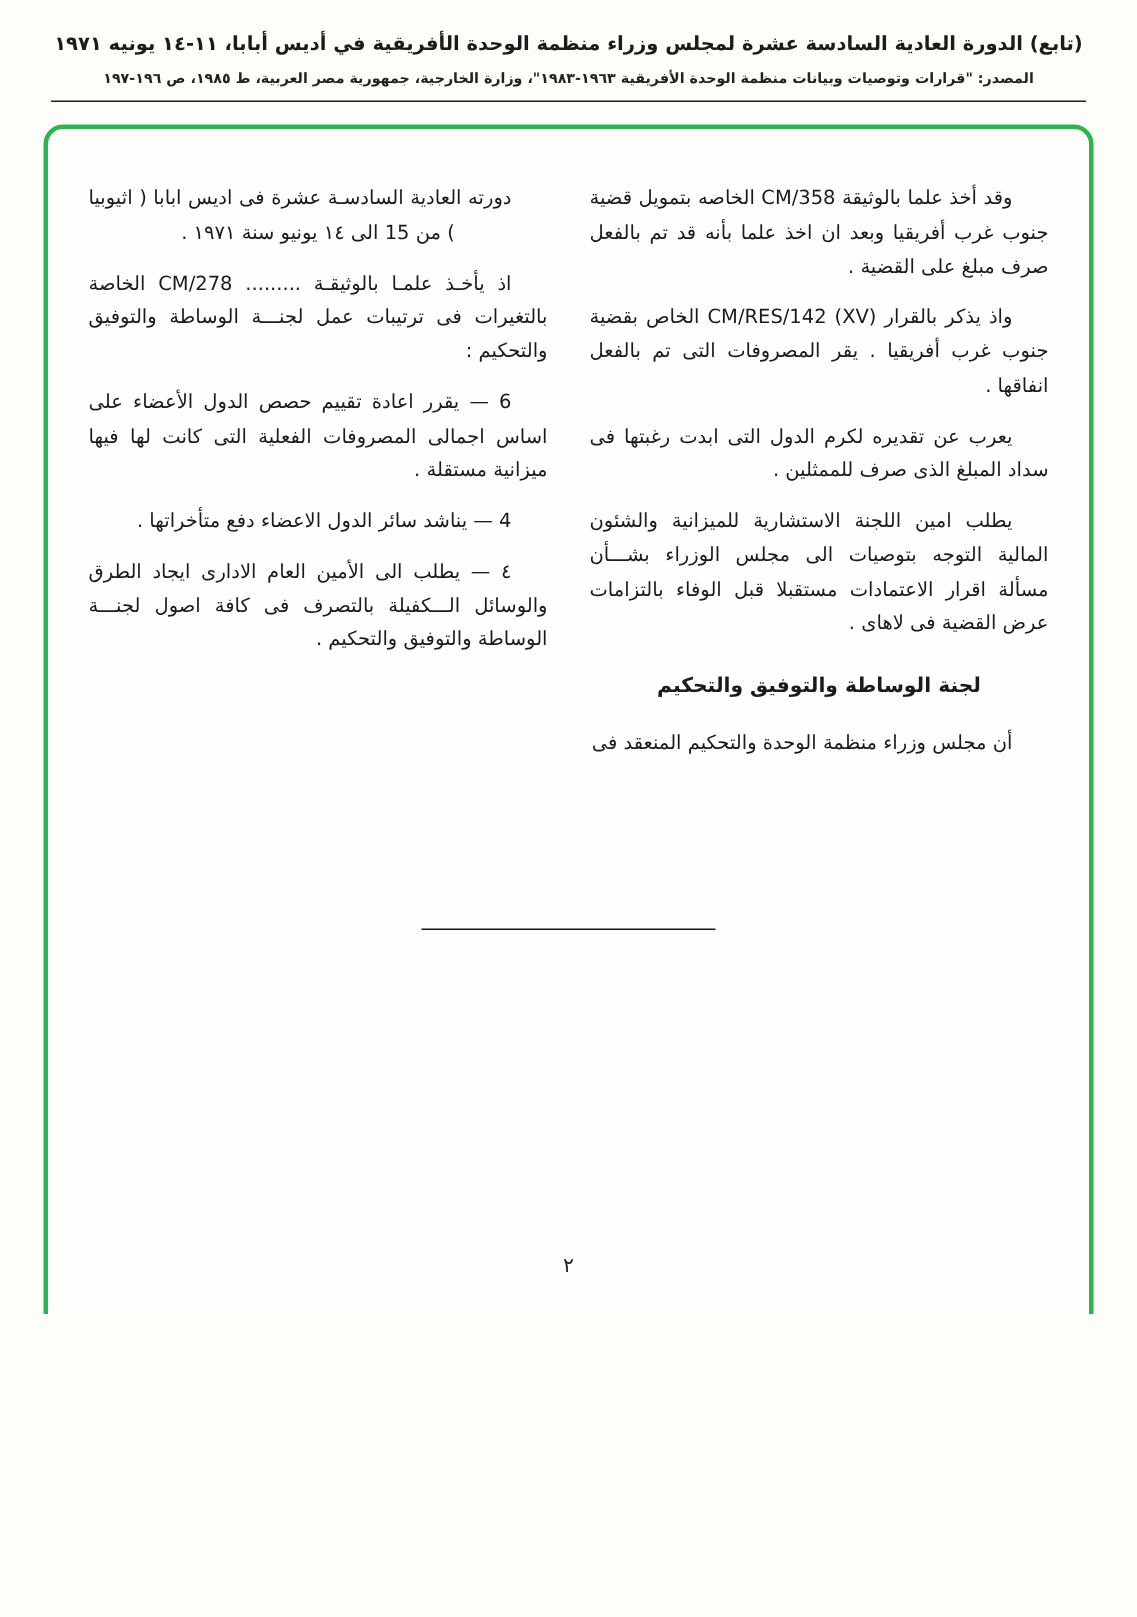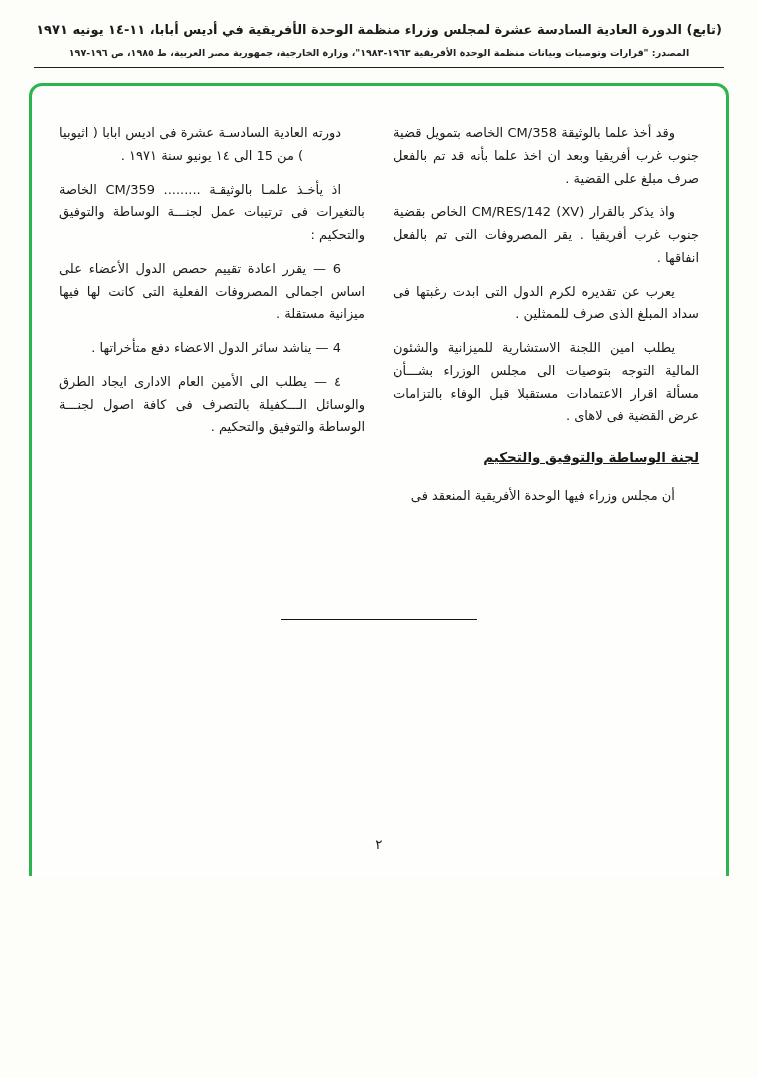--- a/index.html
+++ b/index.html
@@ -78,25 +78,24 @@
   .res-line {
     direction: ltr;
     text-align: left;
     text-indent: 0 !important;
     margin: 16px 0 12px !important;
     font-size: 12.5px;
     letter-spacing: 0.3px;
   }
   .section-heading {
     direction: rtl;
-    text-align: right;
+    text-align: center;
     font-size: 13.5px;
     font-weight: bold;
     margin: 18px 0 15px;
-    text-decoration: underline;
   }
 
   
   .end-rule {
     position: absolute;
     top: 533px;
     left: 50%;
     transform: translateX(-50%);
     width: 196px;
     border-top: 1.6px solid #141414;
@@ -126,26 +125,26 @@
 
   <section class="green-box">
     <div class="columns">
 
       <div class="col">
         <p>وقد أخذ علما بالوثيقة CM/358 الخاصه بتمويل قضية جنوب غرب أفريقيا وبعد ان اخذ علما بأنه قد تم بالفعل صرف مبلغ على القضية .</p>
         <p>واذ يذكر بالقرار CM/RES/142 (XV) الخاص بقضية جنوب غرب أفريقيا . يقر المصروفات التى تم بالفعل انفاقها .</p>
         <p>يعرب عن تقديره لكرم الدول التى ابدت رغبتها فى سداد المبلغ الذى صرف للممثلين .</p>
         <p>يطلب امين اللجنة الاستشارية للميزانية والشئون المالية التوجه بتوصيات الى مجلس الوزراء بشـــأن مسألة اقرار الاعتمادات مستقبلا قبل الوفاء بالتزامات عرض القضية فى لاهاى .</p>
         <h3 class="section-heading">لجنة الوساطة والتوفيق والتحكيم</h3>
-        <p>أن مجلس وزراء فيها الوحدة الأفريقية المنعقد فى</p>
+        <p>أن مجلس وزراء منظمة الوحدة والتحكيم المنعقد فى</p>
       </div>
 
       <div class="col">
         <p class="continuation">دورته العادية السادسـة عشرة فى اديس ابابا ( اثيوبيا ) من 15 الى ١٤ يونيو سنة ١٩٧١ .</p>
-        <p>اذ يأخـذ علمـا بالوثيقـة ......... CM/359 الخاصة بالتغيرات فى ترتيبات عمل لجنـــة الوساطة والتوفيق والتحكيم :</p>
+        <p>اذ يأخـذ علمـا بالوثيقـة ......... CM/278 الخاصة بالتغيرات فى ترتيبات عمل لجنـــة الوساطة والتوفيق والتحكيم :</p>
         <p>6 — يقرر اعادة تقييم حصص الدول الأعضاء على اساس اجمالى المصروفات الفعلية التى كانت لها فيها ميزانية مستقلة .</p>
         <p>4 — يناشد سائر الدول الاعضاء دفع متأخراتها .</p>
         <p>٤ — يطلب الى الأمين العام الادارى ايجاد الطرق والوسائل الـــكفيلة بالتصرف فى كافة اصول لجنـــة الوساطة والتوفيق والتحكيم .</p>
       </div>
 
     </div>
 
     <div class="end-rule"></div>
   </section>
 

